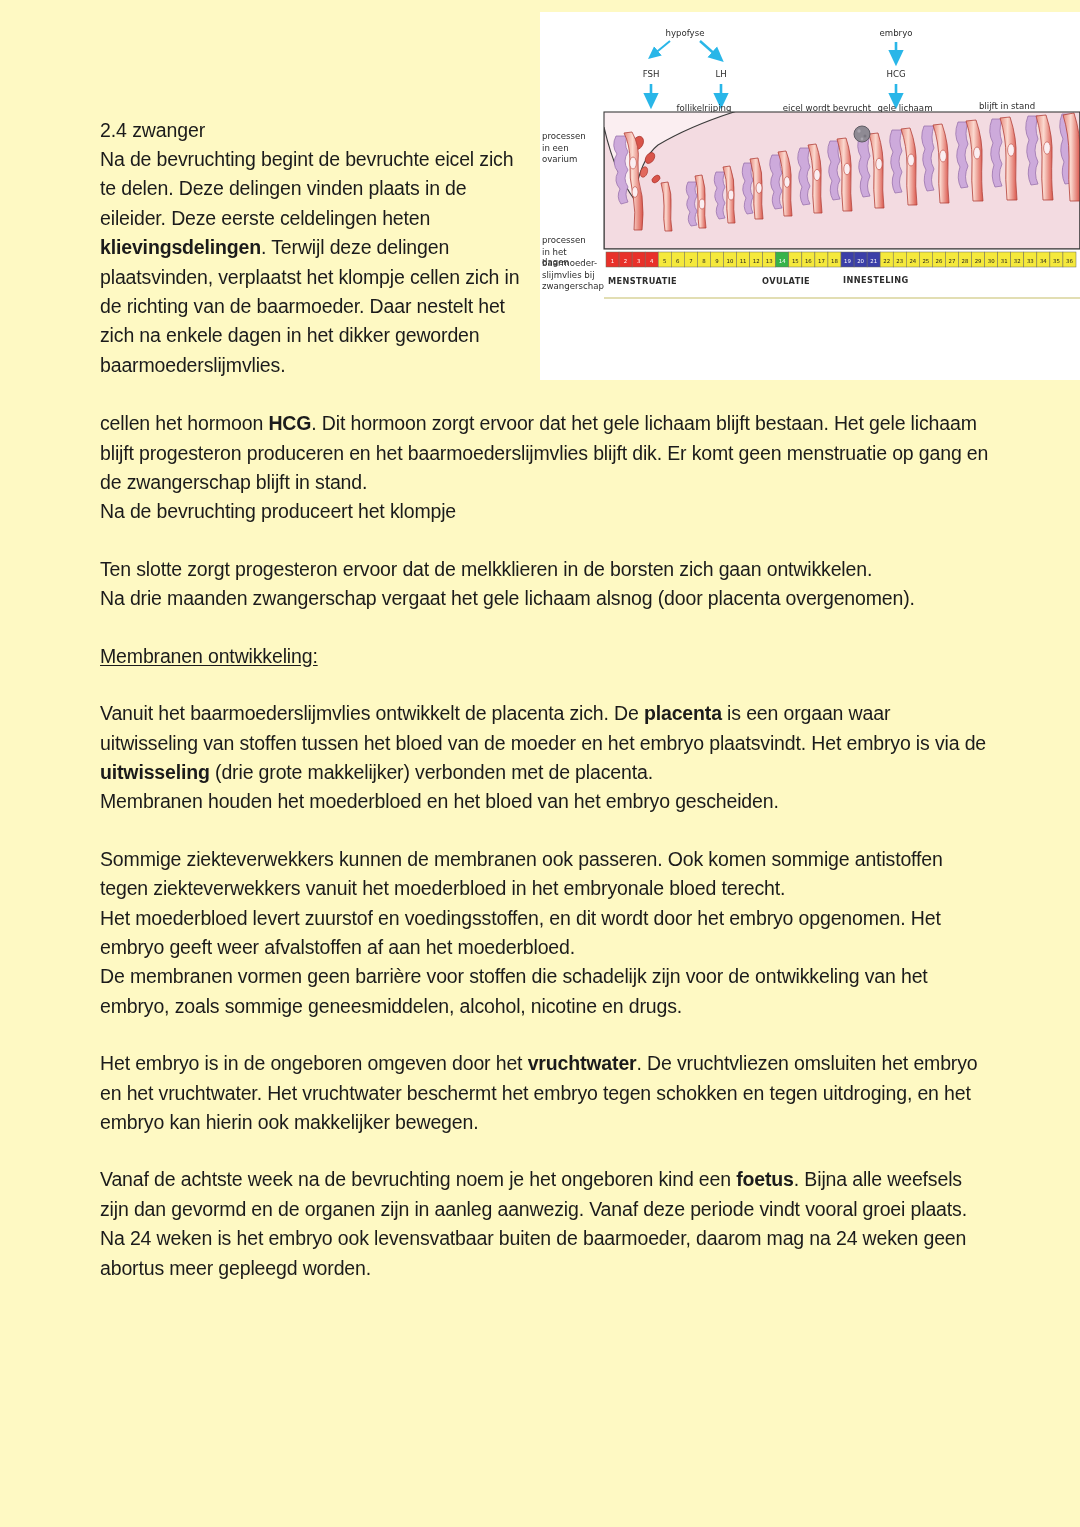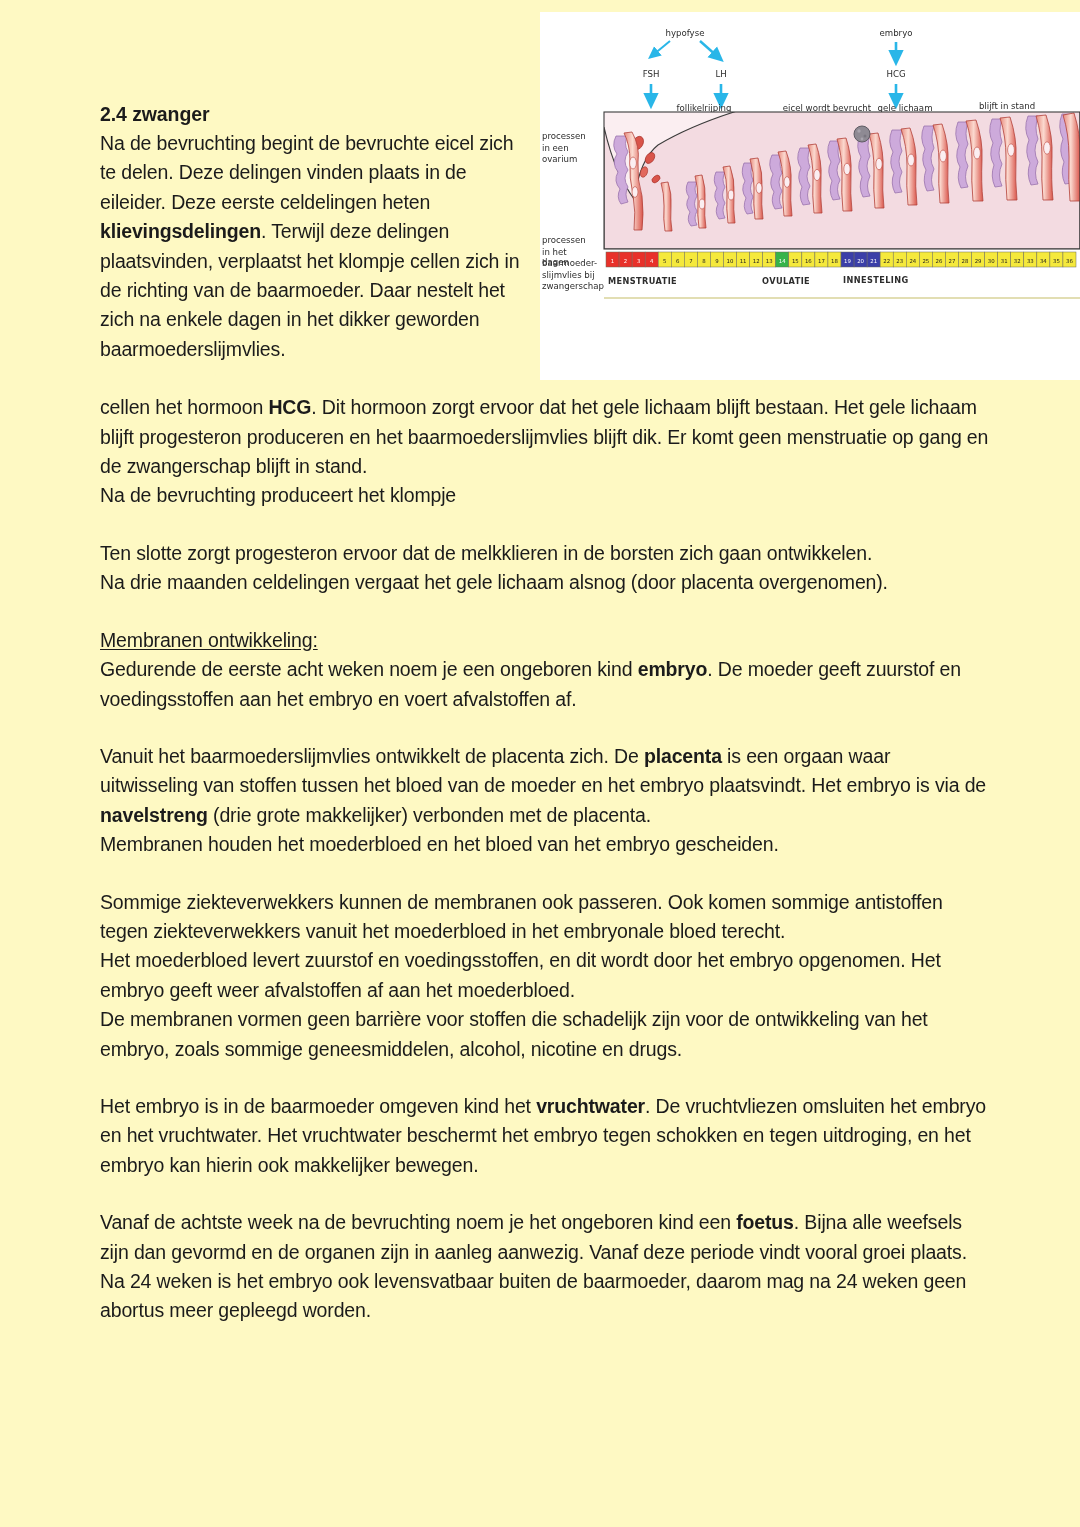--- a/index.html
+++ b/index.html
@@ -26,22 +26,22 @@
   
   .doc-body {
     position: absolute;
     left: 100px;
     top: 100px;
     width: 890px;
   }
 
   h1.heading {
     font-size: 19.5px;
-    font-weight: bold;
-    margin: 0 0 1px 0;
+    font-weight: normal;
+    margin: 16px 0 1px 0;
     letter-spacing: -0.1px;
     line-height: 28px;
   }
 
   p.para {
     margin: 0;
     font-size: 19.5px;
     line-height: 29.4px;
     letter-spacing: -0.15px;
   }
@@ -377,31 +377,30 @@
 
   <div class="doc-body">
     <h1 class="heading">2.4 zwanger</h1>
     <div id="paragraphs">
         <p class="para narrow"><span>Na de bevruchting begint de bevruchte eicel zich te delen. Deze delingen vinden plaats in de eileider. Deze eerste celdelingen heten </span><b>klievingsdelingen</b><span>. Terwijl deze delingen plaatsvinden, verplaatst het klompje cellen zich in de richting van de baarmoeder. Daar nestelt het zich na enkele dagen in het dikker geworden baarmoederslijmvlies.</span></p>
         <div style="height: 29px;"></div>
         <p class="para"><span>cellen het hormoon </span><b>HCG</b><span>. Dit hormoon zorgt ervoor dat het gele lichaam blijft bestaan. Het gele lichaam blijft progesteron produceren en het baarmoederslijmvlies blijft dik. Er komt geen menstruatie op gang en de zwangerschap blijft in stand.</span></p>
         <p class="para narrow"><span>Na de bevruchting produceert het klompje</span></p>
         <div style="height: 28px;"></div>
         <p class="para"><span>Ten slotte zorgt progesteron ervoor dat de melkklieren in de borsten zich gaan ontwikkelen.</span></p>
-        <p class="para"><span>Na drie maanden celdelingen vergaat het gele lichaam alsnog (door placenta overgenomen).</span></p>
+        <p class="para"><span>Na drie maanden zwangerschap vergaat het gele lichaam alsnog (door placenta overgenomen).</span></p>
         <div style="height: 28px;"></div>
         <p class="para"><span class="uline">Membranen ontwikkeling:</span></p>
-        <p class="para"><span>Gedurende de eerste acht weken noem je een ongeboren kind </span><b>embryo</b><span>. De moeder geeft zuurstof en voedingsstoffen aan het embryo en voert afvalstoffen af.</span></p>
-        <div style="height: 28px;"></div>
-        <p class="para"><span>Vanuit het baarmoederslijmvlies ontwikkelt de placenta zich. De </span><b>placenta</b><span> is een orgaan waar uitwisseling van stoffen tussen het bloed van de moeder en het embryo plaatsvindt. Het embryo is via de </span><b>navelstreng</b><span> (drie grote makkelijker) verbonden met de placenta.</span></p>
+        <div style="height: 28px;"></div>
+        <p class="para"><span>Vanuit het baarmoederslijmvlies ontwikkelt de placenta zich. De </span><b>placenta</b><span> is een orgaan waar uitwisseling van stoffen tussen het bloed van de moeder en het embryo plaatsvindt. Het embryo is via de </span><b>uitwisseling</b><span> (drie grote makkelijker) verbonden met de placenta.</span></p>
         <p class="para"><span>Membranen houden het moederbloed en het bloed van het embryo gescheiden.</span></p>
         <div style="height: 28px;"></div>
         <p class="para"><span>Sommige ziekteverwekkers kunnen de membranen ook passeren. Ook komen sommige antistoffen tegen ziekteverwekkers vanuit het moederbloed in het embryonale bloed terecht.</span></p>
         <p class="para"><span>Het moederbloed levert zuurstof en voedingsstoffen, en dit wordt door het embryo opgenomen. Het embryo geeft weer afvalstoffen af aan het moederbloed.</span></p>
         <p class="para"><span>De membranen vormen geen barrière voor stoffen die schadelijk zijn voor de ontwikkeling van het embryo, zoals sommige geneesmiddelen, alcohol, nicotine en drugs.</span></p>
         <div style="height: 28px;"></div>
-        <p class="para"><span>Het embryo is in de baarmoeder omgeven kind het </span><b>vruchtwater</b><span>. De vruchtvliezen omsluiten het embryo en het vruchtwater. Het vruchtwater beschermt het embryo tegen schokken en tegen uitdroging, en het embryo kan hierin ook makkelijker bewegen.</span></p>
+        <p class="para"><span>Het embryo is in de ongeboren omgeven door het </span><b>vruchtwater</b><span>. De vruchtvliezen omsluiten het embryo en het vruchtwater. Het vruchtwater beschermt het embryo tegen schokken en tegen uitdroging, en het embryo kan hierin ook makkelijker bewegen.</span></p>
         <div style="height: 28px;"></div>
         <p class="para"><span>Vanaf de achtste week na de bevruchting noem je het ongeboren kind een </span><b>foetus</b><span>. Bijna alle weefsels zijn dan gevormd en de organen zijn in aanleg aanwezig. Vanaf deze periode vindt vooral groei plaats. Na 24 weken is het embryo ook levensvatbaar buiten de baarmoeder, daarom mag na 24 weken geen abortus meer gepleegd worden.</span></p>
       </div>
   </div>
 
 </div>
 
 </body></html>

